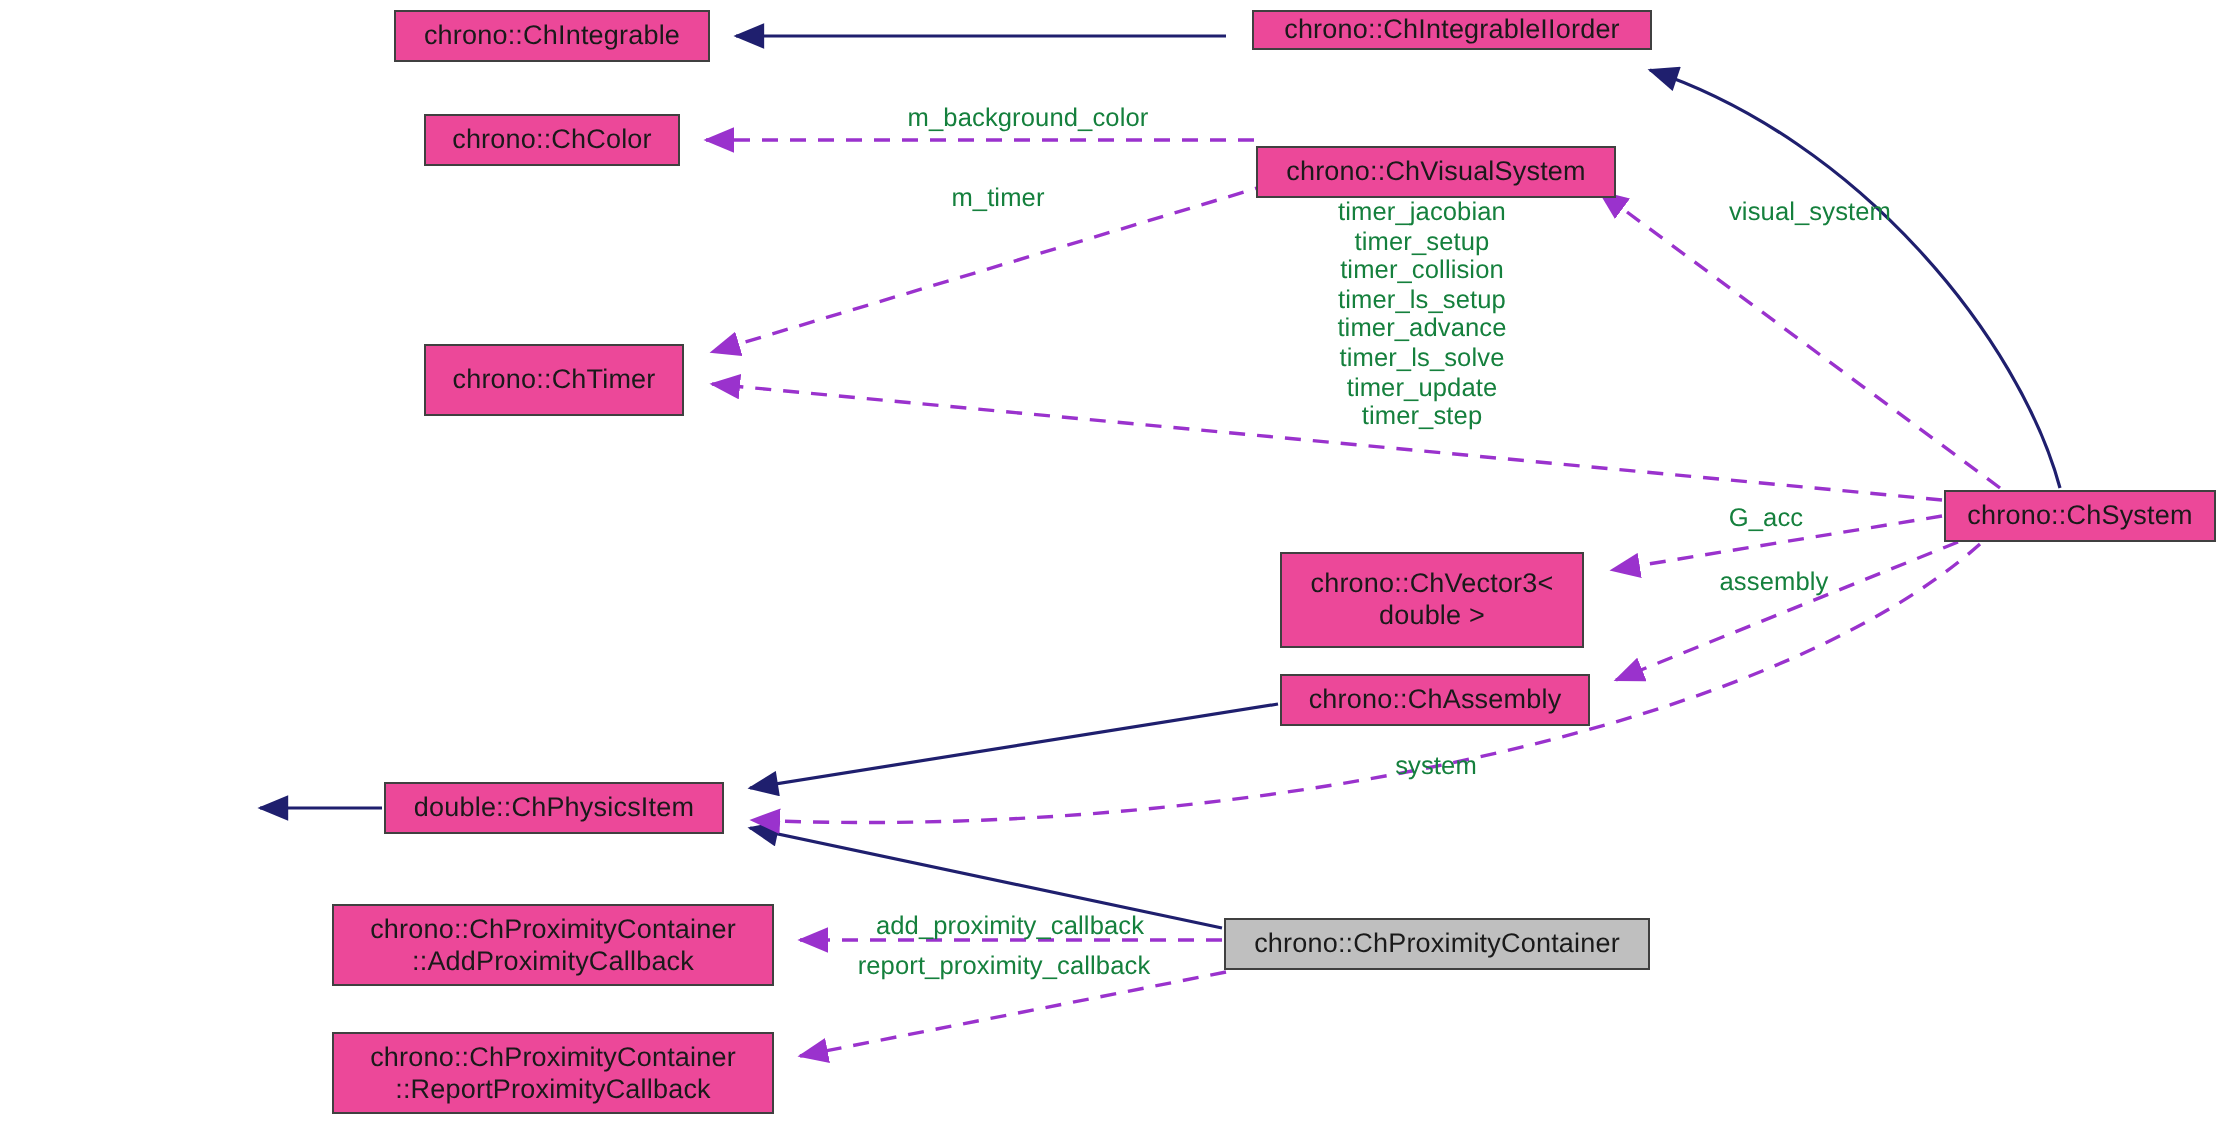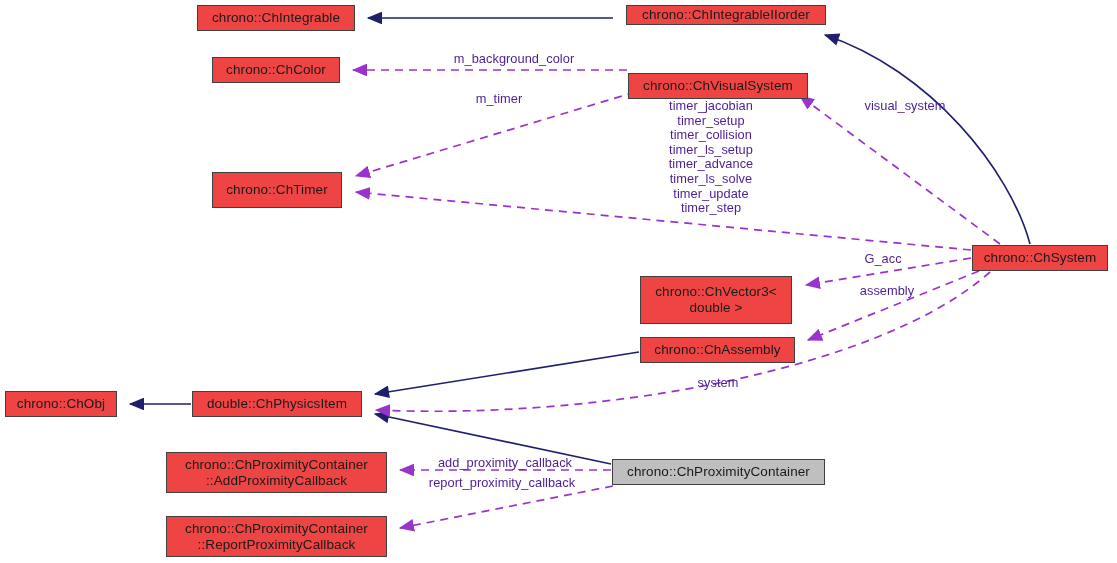--- a/index.html
+++ b/index.html
@@ -22,39 +22,39 @@
     left: 0;
     top: 0;
     width: 1117px;
     height: 563px;
     pointer-events: none;
   }
   .node {
     position: absolute;
     box-sizing: border-box;
     border: 1px solid #404040;
-    background: #ef4444;
+    background: #ec4899;
     color: #1a1a1a;
     font-size: 13.5px;
     line-height: 16px;
     display: flex;
     align-items: center;
     justify-content: center;
     text-align: center;
     white-space: pre-line;
     letter-spacing: 0.1px;
   }
   .node.highlight {
     background: #bfbfbf;
   }
   .edge-label {
     position: absolute;
     font-size: 12.8px;
     line-height: 14.6px;
-    color: #4c1d95;
+    color: #15803d;
     white-space: pre-line;
     text-align: center;
     letter-spacing: 0.05px;
   }
 </style>
 </head>
 <body>
 
 <div id="canvas">
 
@@ -127,21 +127,20 @@
 
   <div class="node" style="left: 197px; top: 5px; width: 158px; height: 26px;">chrono::ChIntegrable</div>
   <div class="node" style="left: 614px; top: 5px; width: 200px; height: 20px; margin-left: 12px;">chrono::ChIntegrableIIorder</div>
   <div class="node" style="left: 212px; top: 57px; width: 128px; height: 26px;">chrono::ChColor</div>
   <div class="node" style="left: 628px; top: 57px; width: 180px; height: 26px; margin-top: 16px;">chrono::ChVisualSystem</div>
   <div class="node" style="left: 212px; top: 172px; width: 130px; height: 36px;">chrono::ChTimer</div>
   <div class="node" style="left: 972px; top: 245px; width: 136px; height: 26px;">chrono::ChSystem</div>
   <div class="node" style="left: 640px; top: 276px; width: 152px; height: 48px;">chrono::ChVector3&lt;
 double &gt;</div>
   <div class="node" style="left: 640px; top: 337px; width: 155px; height: 26px;">chrono::ChAssembly</div>
-  <div class="node" style="left: 5px; top: 391px; width: 112px; height: 26px;">chrono::ChObj</div>
   <div class="node" style="left: 192px; top: 391px; width: 170px; height: 26px;">double::ChPhysicsItem</div>
   <div class="node" style="left: 166px; top: 452px; width: 221px; height: 41px;">chrono::ChProximityContainer
 ::AddProximityCallback</div>
   <div class="node highlight" style="left: 612px; top: 459px; width: 213px; height: 26px;">chrono::ChProximityContainer</div>
   <div class="node" style="left: 166px; top: 516px; width: 221px; height: 41px;">chrono::ChProximityContainer
 ::ReportProximityCallback</div>
 
   <div class="edge-label" style="left: 424px; top: 52px; width: 180px;">m_background_color</div>
   <div class="edge-label" style="left: 424px; top: 92px; width: 150px;">m_timer</div>
   <div class="edge-label" style="left: 636px; top: 99px; width: 150px;">timer_jacobian

